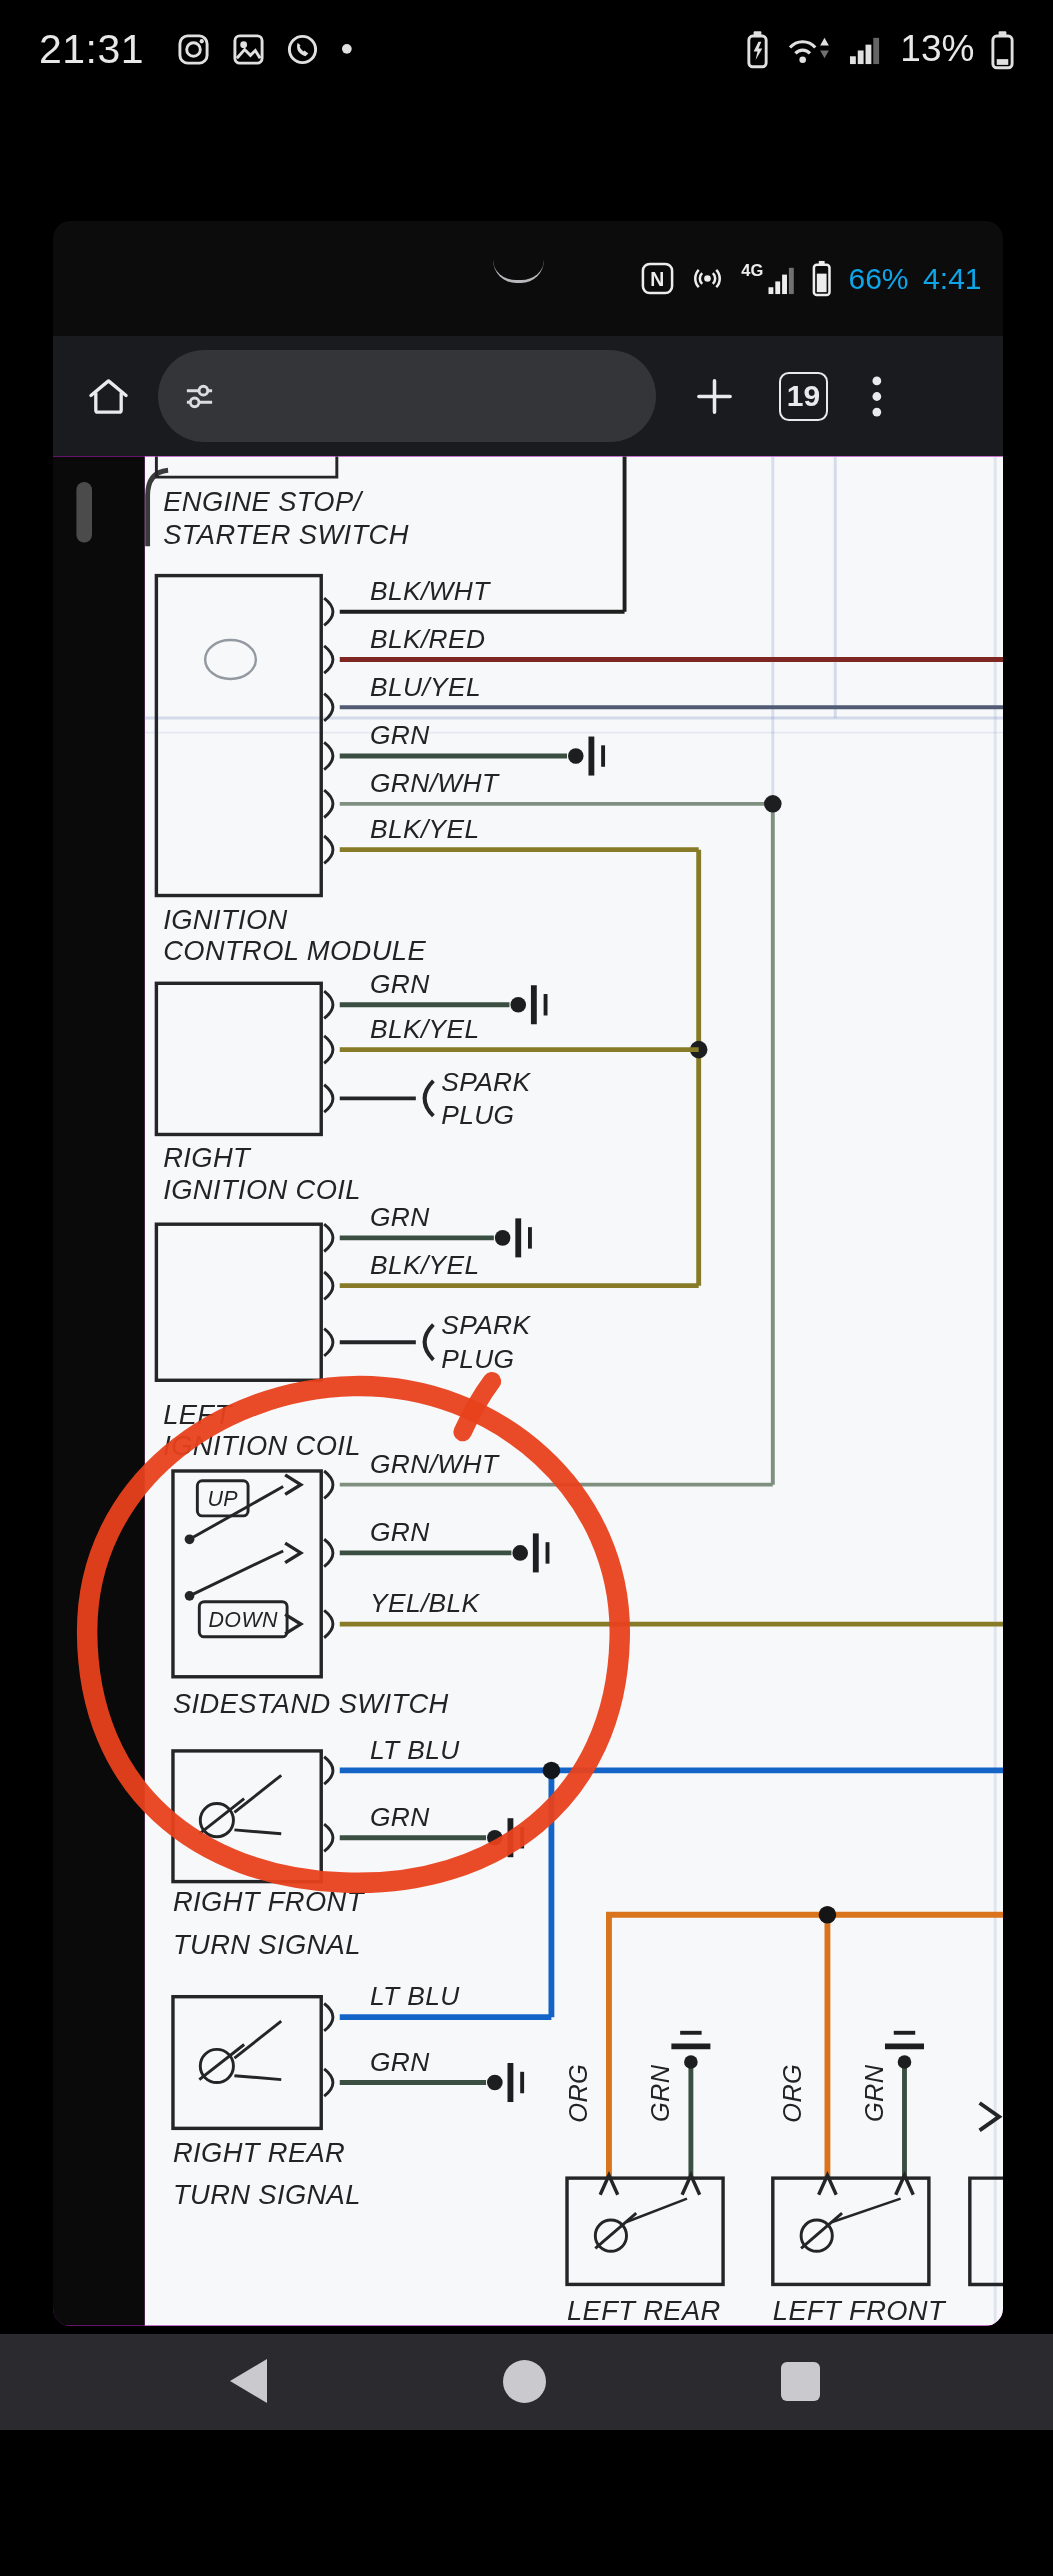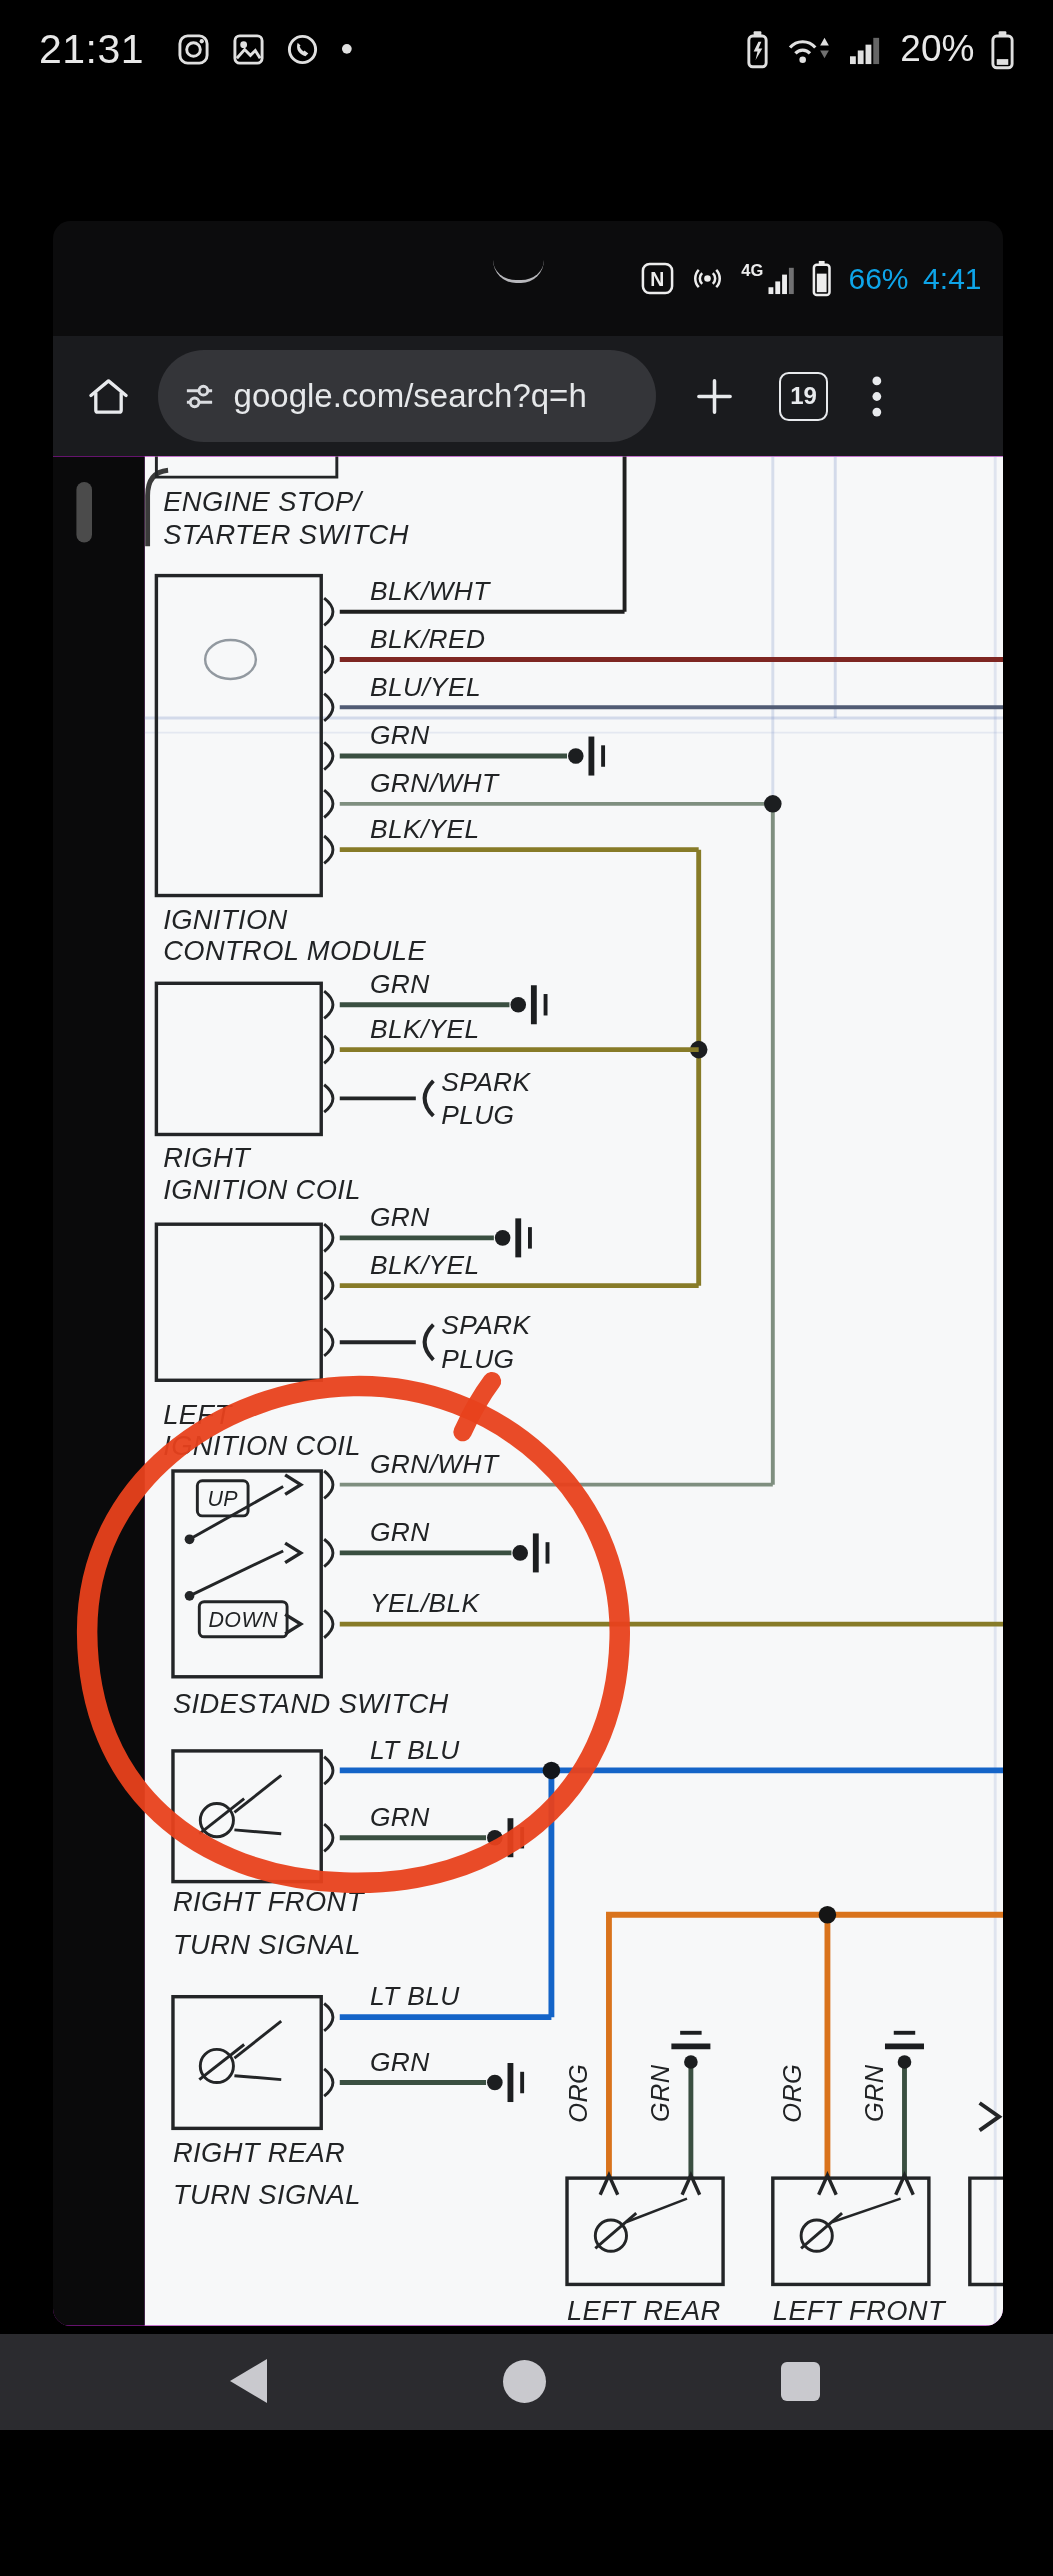--- a/index.html
+++ b/index.html
@@ -25,21 +25,21 @@
   .iright{margin-left:auto;display:flex;align-items:center;gap:14.6px;}
   .itxt{font-size:30px;font-weight:500;color:#0ea5e9;}
 
   .chrome{height:120px;background:#1a1b1e;display:flex;align-items:center;
           padding:0 0 0 33px;box-sizing:border-box;}
   .pill{margin-left:27px;width:498px;height:92px;border-radius:46px;background:#343539;
         display:flex;align-items:center;padding:0 25px;box-sizing:border-box;gap:17.6px;overflow:hidden;}
   .url{font-size:33px;color:#e6e8ea;white-space:nowrap;overflow:hidden;}
   .plusbtn{margin-left:37px;}
   .tabbox{margin-left:43px;width:45px;height:45px;border:2.9px solid #e8eaed;border-radius:9.8px;
-          color:#e8eaed;font-size:24px;font-weight:bold;display:flex;align-items:center;justify-content:center;}
+          color:#e8eaed;font-size:30px;font-weight:bold;display:flex;align-items:center;justify-content:center;}
   .menu{margin-left:43px;}
 
   .content{position:relative;background:#a21caf;font-style:italic;}
 
   
   .navbar{position:absolute;left:0;top:2334px;width:1054px;height:96px;background:#2b2b2f;}
   .backtri{position:absolute;left:230px;top:25px;width:0;height:0;
            border-top:22.4px solid transparent;border-bottom:22.4px solid transparent;
            border-right:37px solid #c9c9ce;}
   .homedot{position:absolute;left:503px;top:26px;width:43px;height:43px;border-radius:50%;background:#c9c9ce;}
@@ -91,21 +91,21 @@
         <circle cx="18" cy="27.5" r="3.4" fill="#e0e0e0"></circle>
         <path d="M36,13 h9 l-4.5,-8 z" fill="#e0e0e0"></path>
         <path d="M36,18 h9 l-4.5,8 z" fill="#e0e0e0" opacity=".5"></path>
       </svg>
       <svg width="37" height="33" viewBox="0 0 38 34">
         <rect x="2" y="24" width="6" height="8" fill="#e0e0e0"></rect>
         <rect x="10" y="18" width="6" height="14" fill="#e0e0e0"></rect>
         <rect x="18" y="12" width="6" height="20" fill="#e0e0e0"></rect>
         <rect x="26" y="5" width="6" height="27" fill="#e0e0e0" opacity=".45"></rect>
       </svg>
-      <span class="pct">20%</span>
+      <span class="pct">13%</span>
       <svg width="25" height="43" viewBox="0 0 26 44">
         <rect x="9" y="3" width="8" height="5" rx="1" fill="#e0e0e0"></rect>
         <rect x="3" y="8" width="20" height="33" rx="4" fill="none" stroke="#e0e0e0" stroke-width="3"></rect>
         <rect x="7" y="32" width="12" height="6" fill="#e0e0e0"></rect>
       </svg>
     </span>
   </div>
 
   <div class="inner">
 
@@ -145,21 +145,20 @@
         <path d="M5,20 L23,5 L41,20" fill="none" stroke="#e8eaed" stroke-width="3.4" stroke-linecap="round" stroke-linejoin="round"></path>
         <path d="M10,17 V35 a2,2 0 0 0 2,2 H34 a2,2 0 0 0 2,-2 V17" fill="none" stroke="#e8eaed" stroke-width="3.4" stroke-linejoin="round"></path>
       </svg>
       <div class="pill">
         <svg width="33" height="33" viewBox="0 0 34 34">
           <line x1="4" y1="11" x2="30" y2="11" stroke="#dadce0" stroke-width="3"></line>
           <circle cx="21" cy="11" r="4.5" fill="#343539" stroke="#dadce0" stroke-width="3"></circle>
           <line x1="4" y1="23" x2="30" y2="23" stroke="#dadce0" stroke-width="3"></line>
           <circle cx="12" cy="23" r="4.5" fill="#343539" stroke="#dadce0" stroke-width="3"></circle>
         </svg>
-        <span class="url">google.com/search?q=h</span>
       </div>
       <svg class="plusbtn" width="43" height="43" viewBox="0 0 44 44">
         <path d="M22,6 V38 M6,22 H38" stroke="#e8eaed" stroke-width="3.6" stroke-linecap="round"></path>
       </svg>
       <div class="tabbox">
         <span>19</span>
       </div>
       <svg class="menu" width="11.7" height="45" viewBox="0 0 12 46">
         <circle cx="6" cy="7" r="4.5" fill="#e8eaed"></circle>
         <circle cx="6" cy="23" r="4.5" fill="#e8eaed"></circle>

